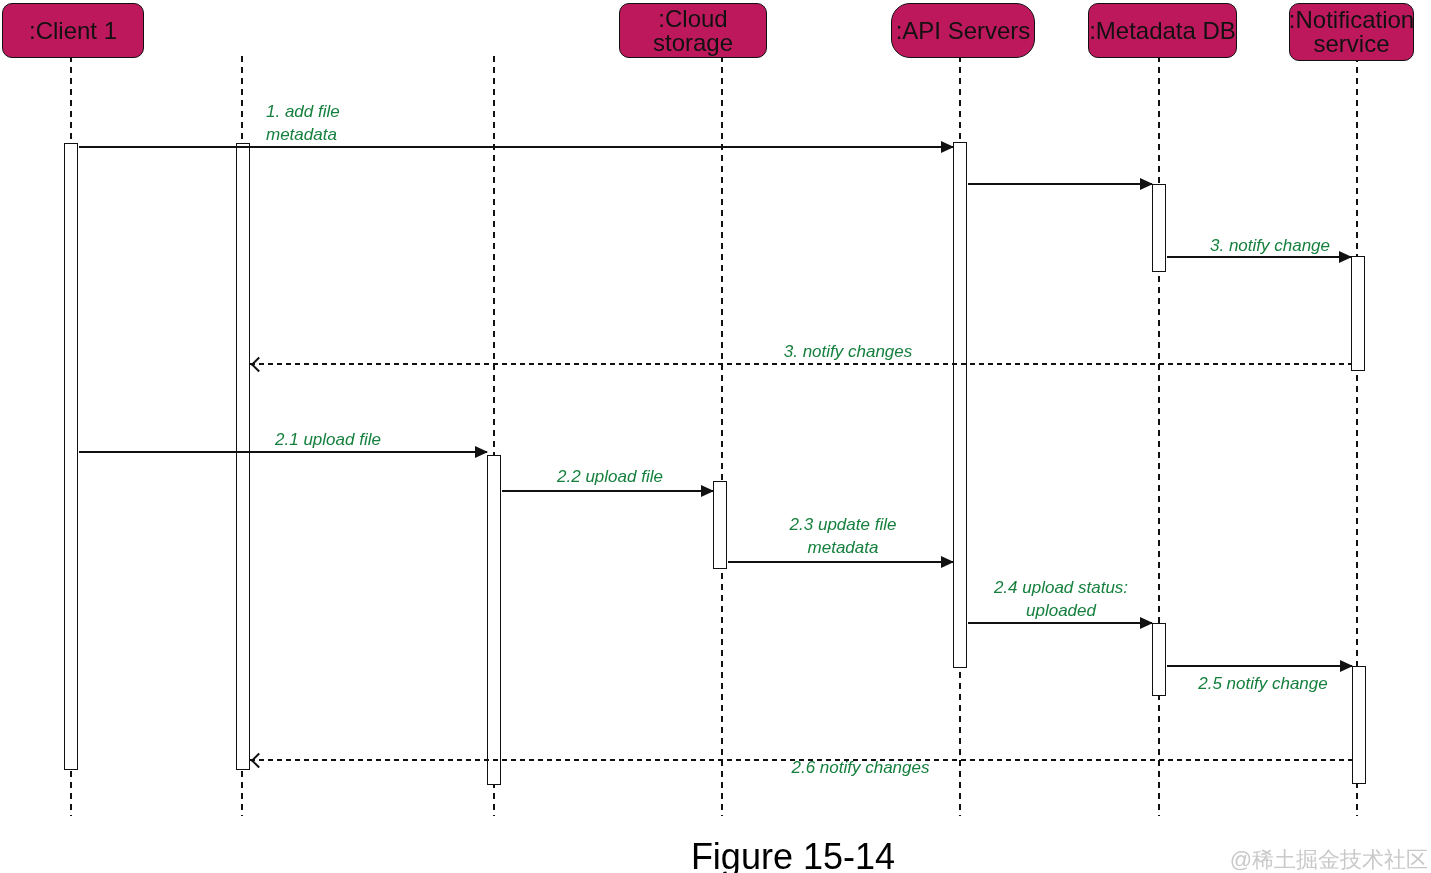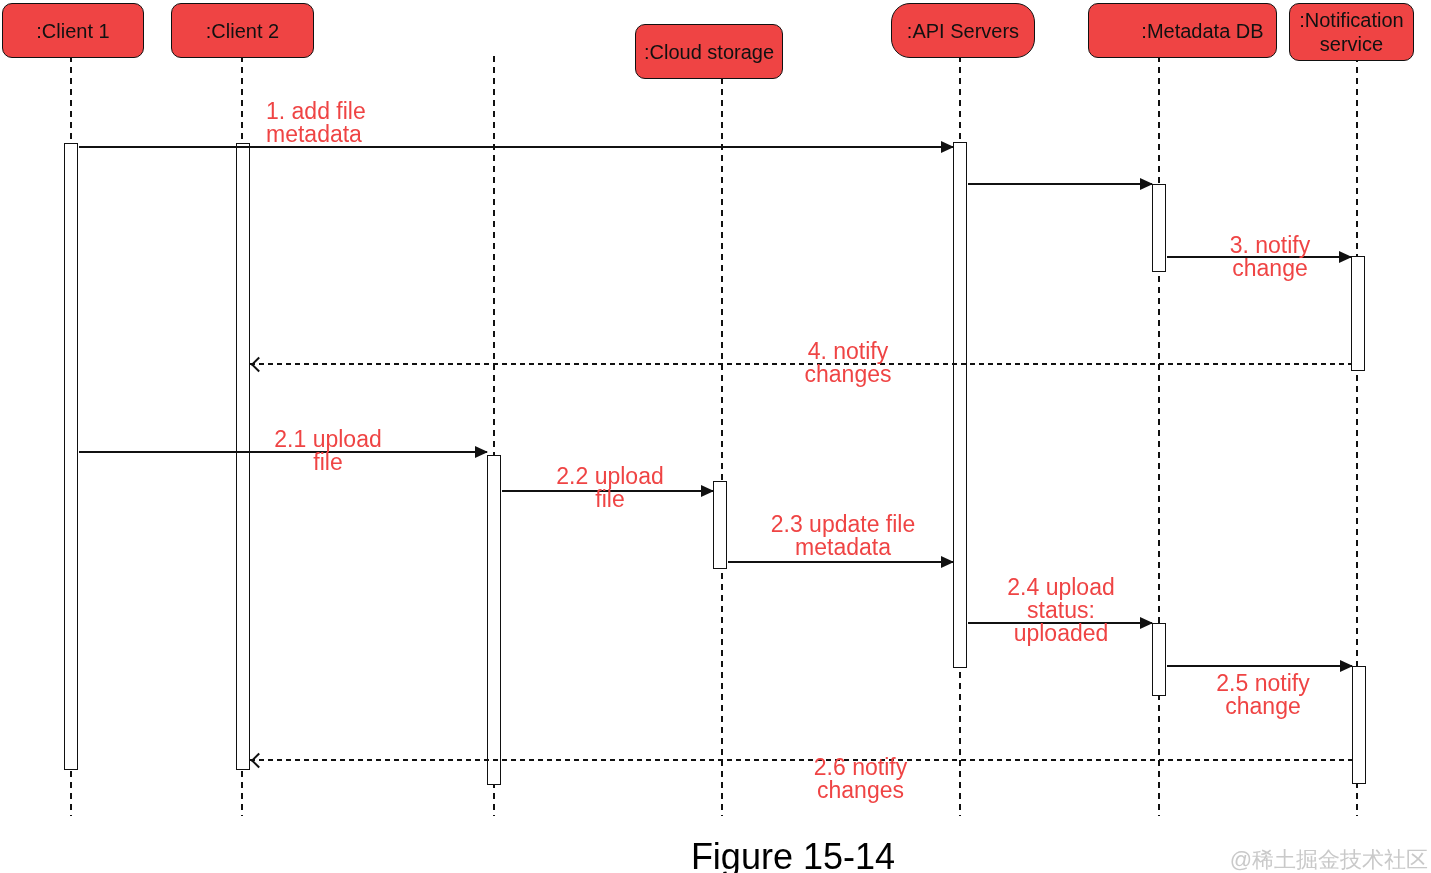--- a/index.html
+++ b/index.html
@@ -2,24 +2,24 @@
 <html><head>
 <meta charset="utf-8">
 <style>
   html,body{margin:0;padding:0;background:#fff;}
   #canvas{
     position:relative;width:1431px;height:873px;background:#fff;overflow:hidden;
     font-family:"Liberation Sans",sans-serif;color:#111;
   }
   
   .actor{
-    position:absolute;top:3px;height:53px;background:#ef4444;
+    position:absolute;top:3px;height:53px;background:#be185d;
     border:1.5px solid #111;border-radius:10px;
     display:flex;align-items:center;justify-content:center;
-    font-size:20px;line-height:24px;text-align:center;white-space:pre-line;
+    font-size:24px;line-height:24px;text-align:center;white-space:pre-line;
     z-index:3;
   }
   
   .lifeline{
     position:absolute;top:56px;height:760px;width:2px;z-index:1;
     background:repeating-linear-gradient(180deg,#111 0 6px,transparent 6px 11px);
   }
   
   .activation{
     position:absolute;width:12px;background:#fff;border:1.5px solid #111;z-index:2;
@@ -31,22 +31,22 @@
   .head-right{
     position:absolute;right:-1px;top:-6px;width:0;height:0;
     border-top:6px solid transparent;border-bottom:6px solid transparent;
     border-left:13px solid #111;
   }
   .head-left-open{
     position:absolute;left:3px;top:-5px;width:9px;height:9px;
     border:solid #111;border-width:0 2px 2px 0;transform:rotate(135deg);
   }
   .msg-label{
-    position:absolute;font-size:23px;line-height:23px;color:#ef4444;
-    white-space:pre-line;z-index:5;
+    position:absolute;font-size:17px;line-height:23px;color:#15803d;
+    white-space:pre-line;z-index:5;font-style:italic;
   }
   .center{text-align:center;}
   .caption{
     position:absolute;left:595px;top:836px;width:300px;text-align:right;
     font-size:36px;color:#000;z-index:5;
   }
   .watermark{
     position:absolute;left:1228px;top:845px;width:200px;text-align:right;
     font-size:22px;color:#c9c9c9;z-index:5;
   }
@@ -58,24 +58,23 @@
 
   <div class="lifeline" style="left:70px;"></div>
   <div class="lifeline" style="left:241px;"></div>
   <div class="lifeline" style="left:493px;"></div>
   <div class="lifeline" style="left:721px;"></div>
   <div class="lifeline" style="left:959px;"></div>
   <div class="lifeline" style="left:1158px;"></div>
   <div class="lifeline" style="left:1356px;"></div>
 
   <div class="actor" style="left:2px;width:140px;">:Client 1</div>
-  <div class="actor" style="left:171px;width:141px;">:Client 2</div>
-  <div class="actor" style="left:635px;width:146px;margin-top:21px;">:Cloud storage</div>
+  <div class="actor" style="left:619px;width:146px;">:Cloud storage</div>
   <div class="actor" style="left:891px;width:142px;border-radius:19px;">:API Servers</div>
-  <div class="actor" style="left:1088px;width:147px;padding-left:40px;">:Metadata DB</div>
+  <div class="actor" style="left:1088px;width:147px;">:Metadata DB</div>
   <div class="actor" style="left:1289px;width:123px;height:56px;">:Notification
 service</div>
 
   <div class="activation" style="left:64px;top:143px;height:625px;"></div>
   <div class="activation" style="left:236px;top:143px;height:625px;"></div>
   <div class="activation" style="left:487px;top:455px;height:328px;"></div>
   <div class="activation" style="left:713px;top:481px;height:86px;"></div>
   <div class="activation" style="left:953px;top:142px;height:524px;"></div>
   <div class="activation" style="left:1152px;top:184px;height:86px;"></div>
   <div class="activation" style="left:1152px;top:623px;height:71px;"></div>
@@ -119,21 +118,21 @@
       <div class="head-right"></div>
   </div>
   <div class="msg" style="left:250px;top:760px;width:1102px;">
     <div class="shaft dashed"></div>
       <div class="head-left-open"></div>
   </div>
 
   <div class="msg-label" style="left:266px;top:100px;width:130px;">1. add file
 metadata</div>
   <div class="msg-label center" style="left:1190px;top:234px;width:160px;">3. notify change</div>
-  <div class="msg-label center" style="left:763px;top:340px;width:170px;">4. notify changes</div>
+  <div class="msg-label center" style="left:763px;top:340px;width:170px;">3. notify changes</div>
   <div class="msg-label center" style="left:260px;top:428px;width:136px;">2.1 upload file</div>
   <div class="msg-label center" style="left:542px;top:465px;width:136px;">2.2 upload file</div>
   <div class="msg-label center" style="left:768px;top:513px;width:150px;">2.3 update file
 metadata</div>
   <div class="msg-label center" style="left:975px;top:576px;width:172px;">2.4 upload status:
 uploaded</div>
   <div class="msg-label center" style="left:1180px;top:672px;width:166px;">2.5 notify change</div>
   <div class="msg-label center" style="left:773px;top:736px;width:175px;margin-top:20px;">2.6 notify changes</div>
 
   <div class="caption">Figure 15-14</div>

